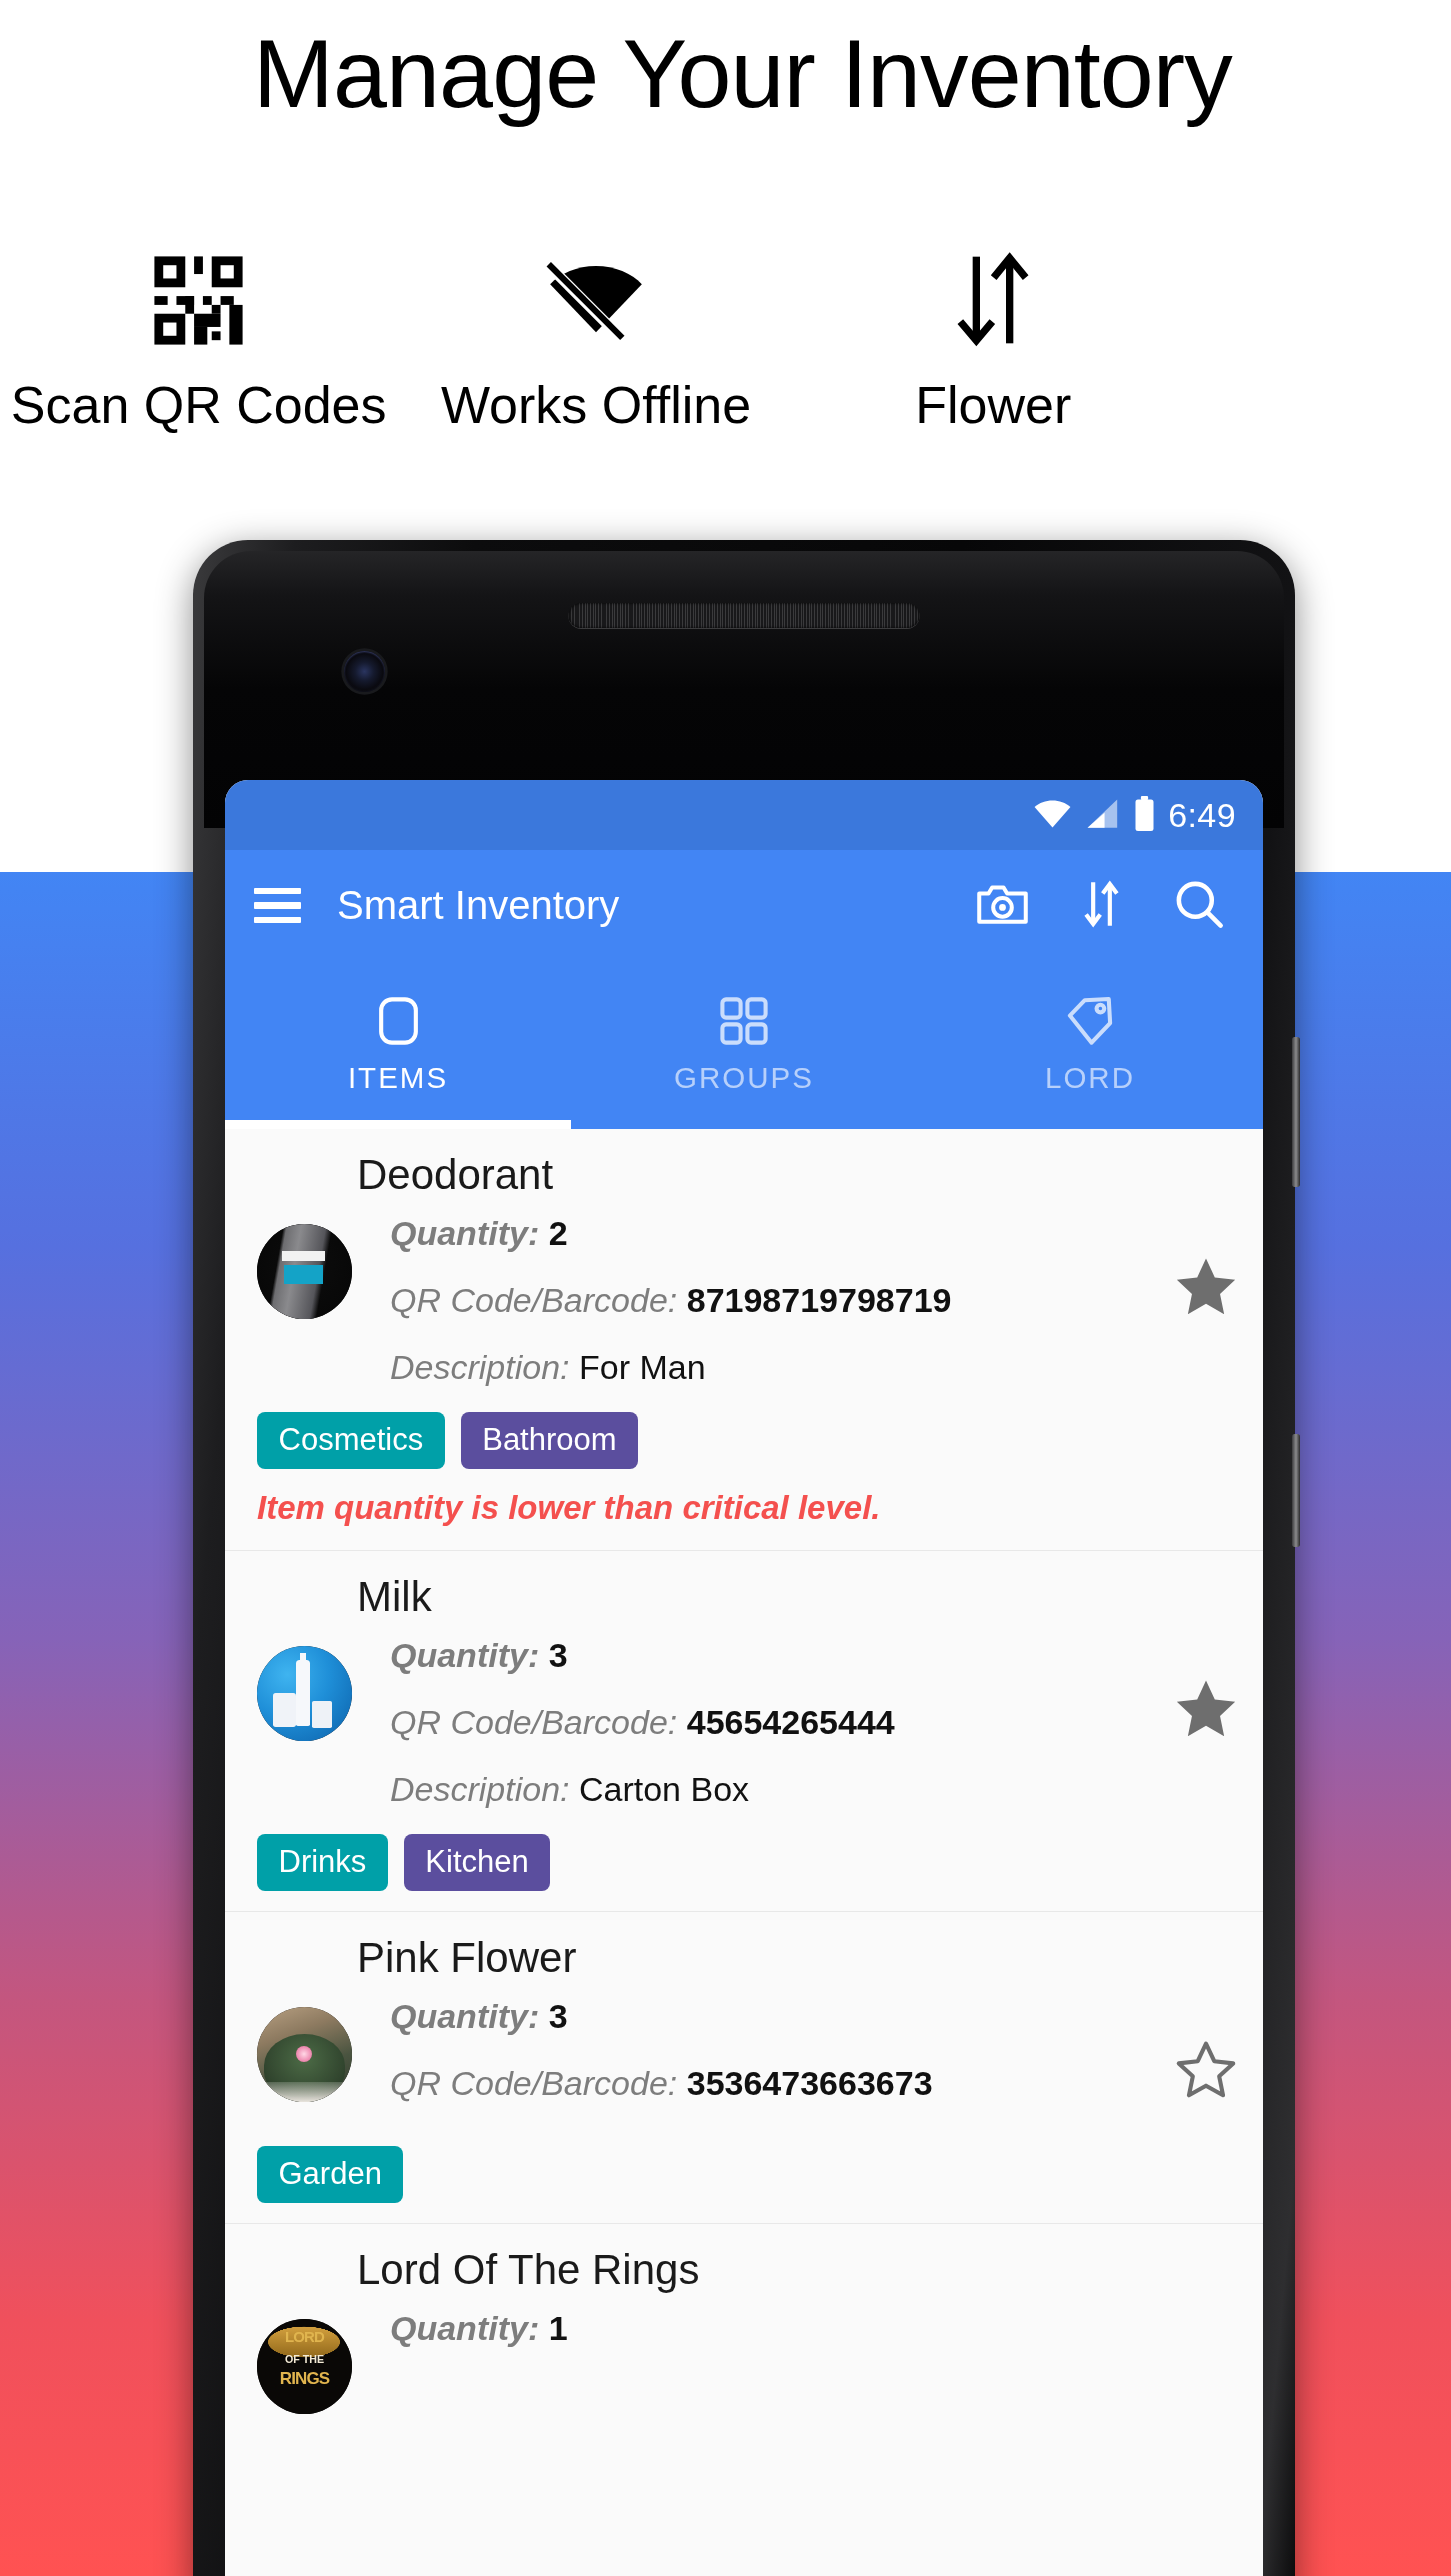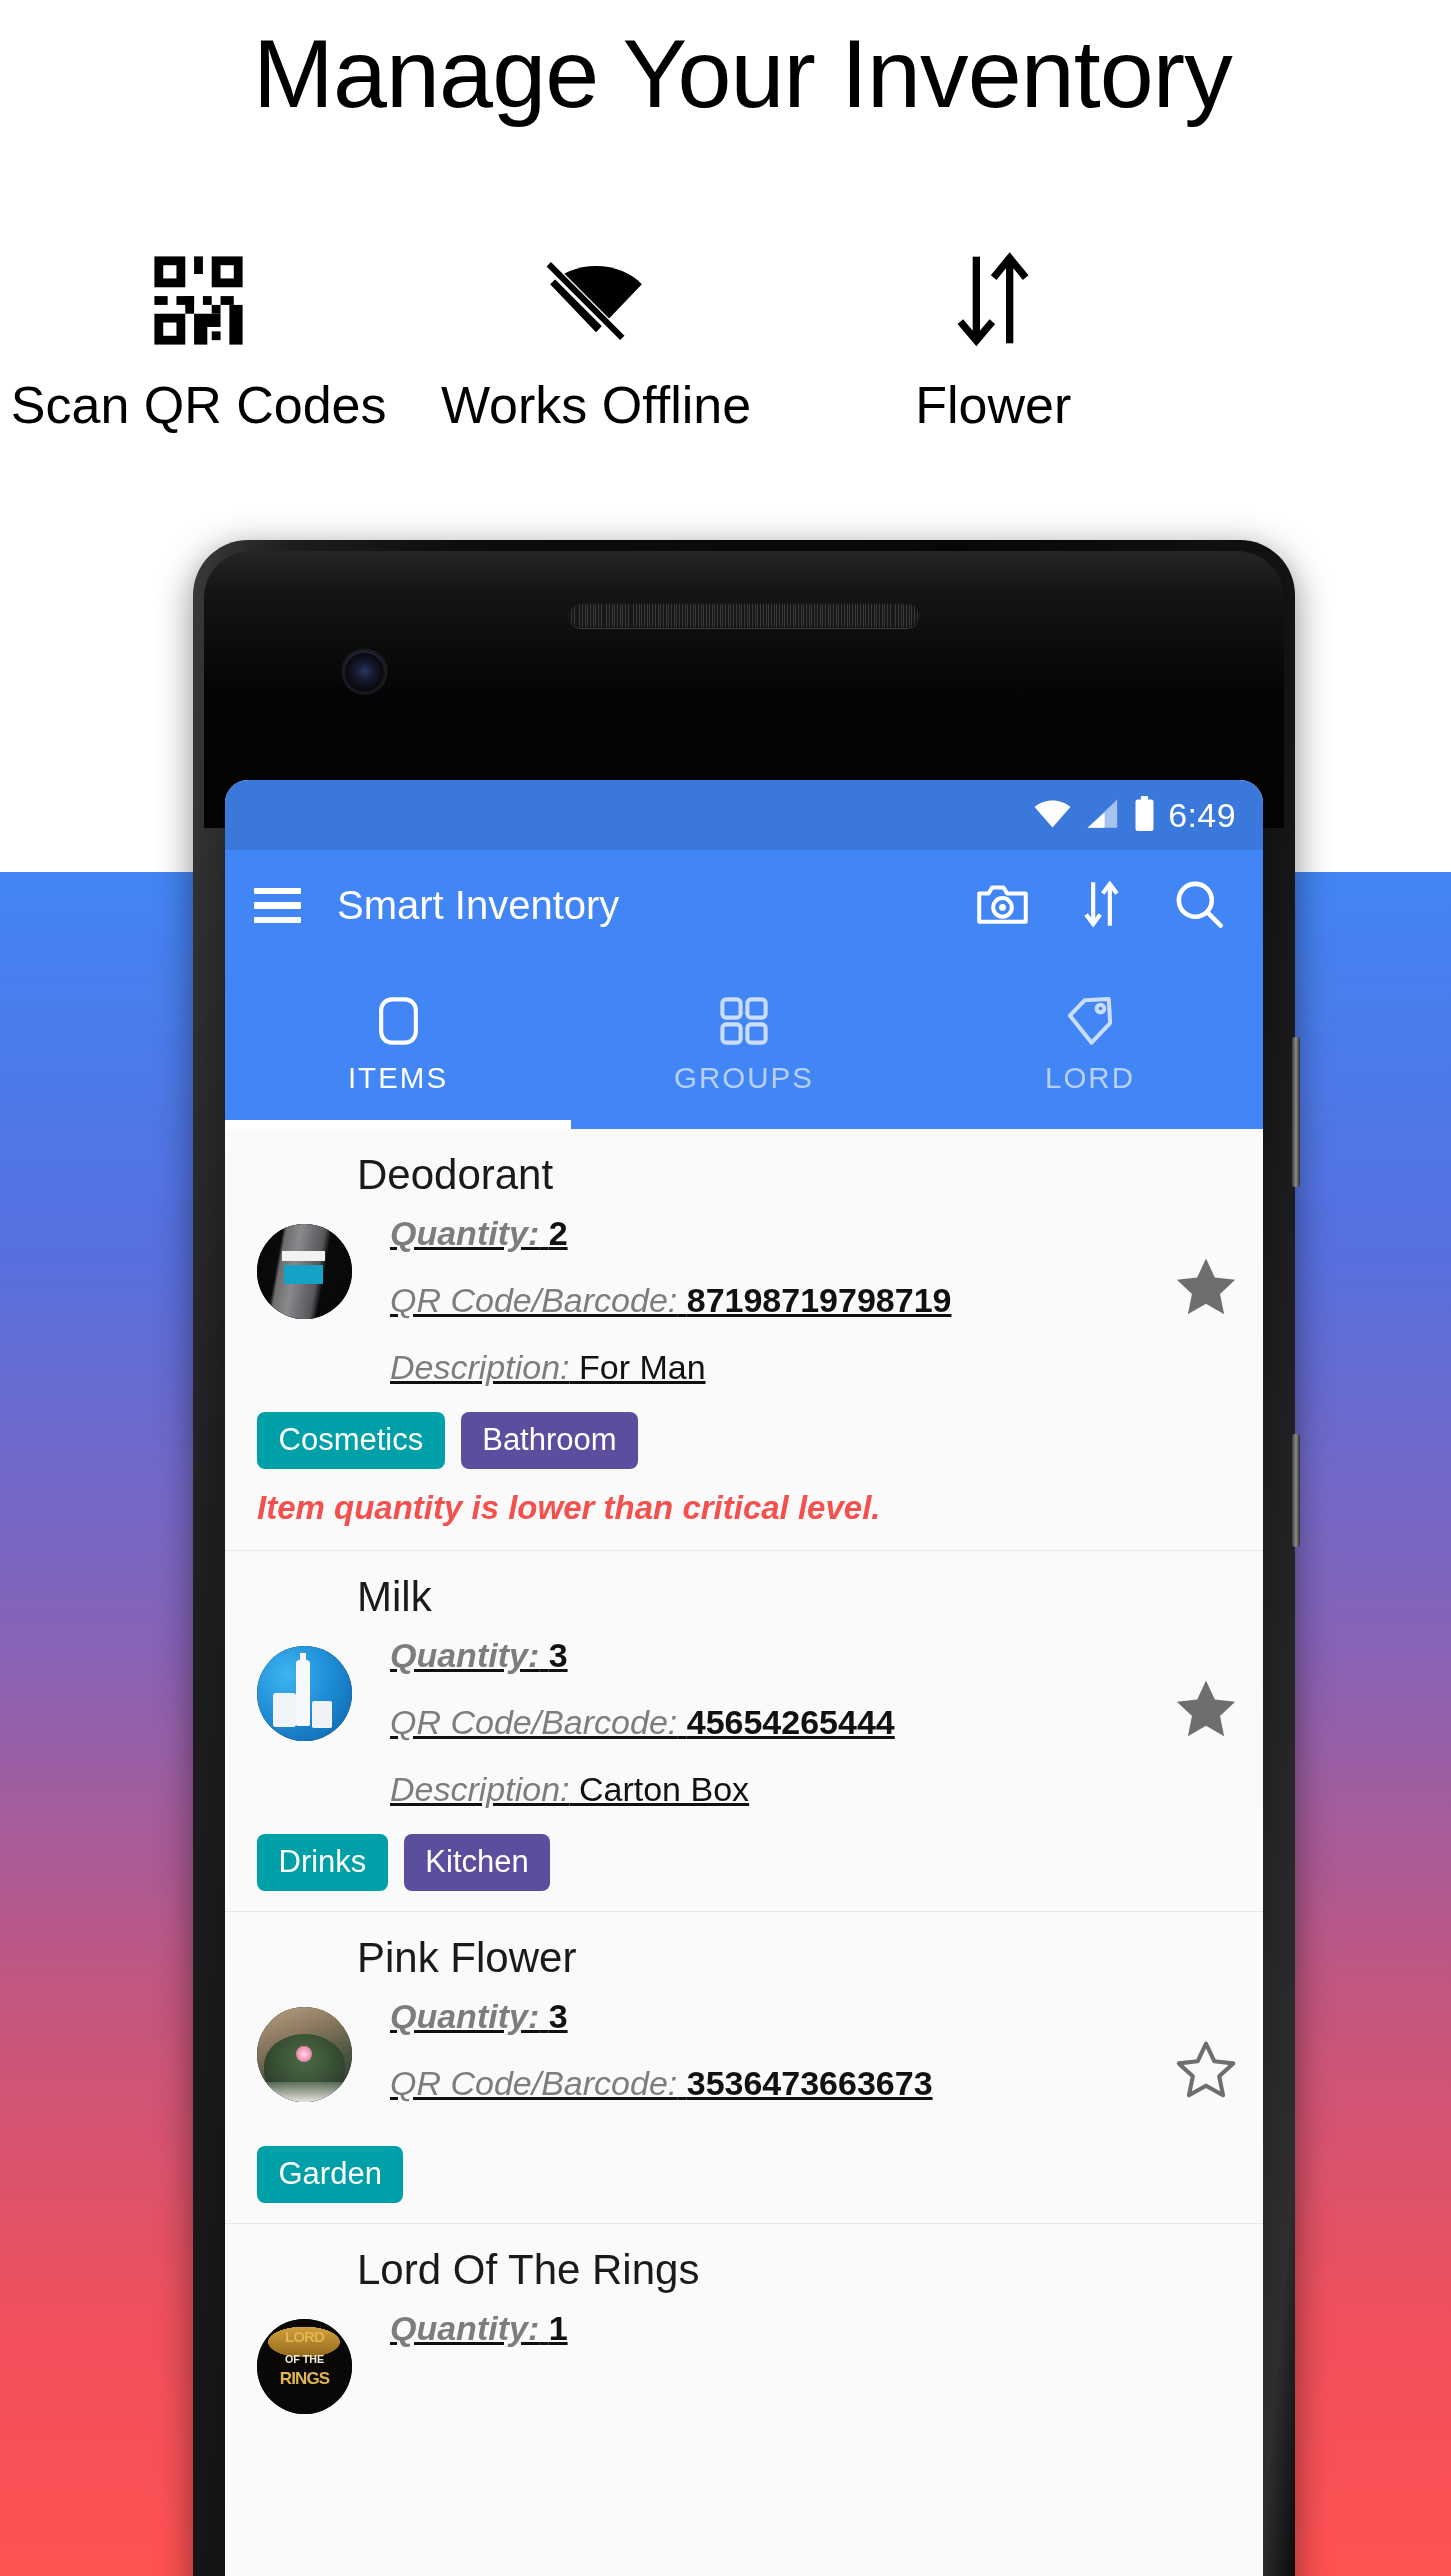--- a/index.html
+++ b/index.html
@@ -107,21 +107,21 @@
   
   #item-list{ background:#fafafa; }
   .item-row{ position:relative; border-bottom:1.8px solid #e8e8e8; padding:21.5px 0 19.7px 0; }
   .item-title{ font-size:42px; color:#1a1a1a; font-weight:400; margin-left:132px; margin-bottom:5.4px; }
   .item-body{ display:flex; align-items:flex-start; padding:0 0 0 32px; }
   .thumb{
     width:95px; height:95px; border-radius:50%; flex:0 0 95px; overflow:hidden;
     margin-top:19.7px; position:relative; background:#111;
   }
   .item-fields{ margin-left:38px; flex:1; padding-top:5.4px; }
-  .field{ font-size:34px; line-height:1.44; color:#111;text-decoration:underline; }
+  .field{ font-size:34px; line-height:1.44; color:#111; }
   .field .lbl{ color:#7d7d7d; font-style:italic; font-weight:bold; }
   .field .lbl-n{ color:#7d7d7d; font-style:italic; font-weight:normal; }
   .field .val{ color:#111; font-weight:bold; }
   .field .val-n{ color:#111; font-weight:normal; }
   .field.qty{ margin-bottom:18px; }
   .field.qr{ margin-bottom:18px; }
   .star{ width:89px; display:flex; justify-content:center; padding-top:50px; margin-right:12.5px; cursor:pointer; }
   .tags{ display:flex; gap:16px; margin:19.7px 0 0 32px; }
   .tag{
     color:#fff; font-size:31px; padding:9.8px 21.5px 11.6px; border-radius:8px; white-space:nowrap;

